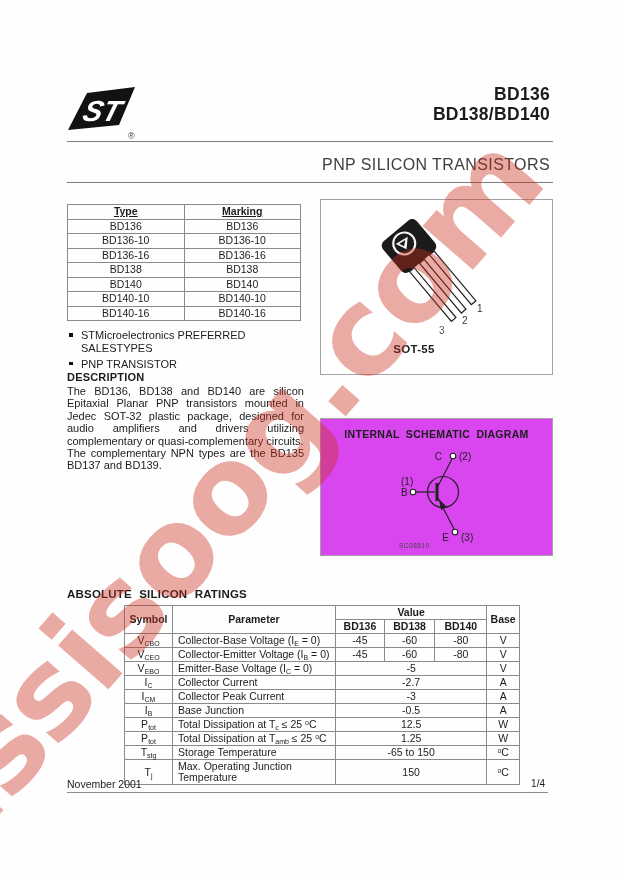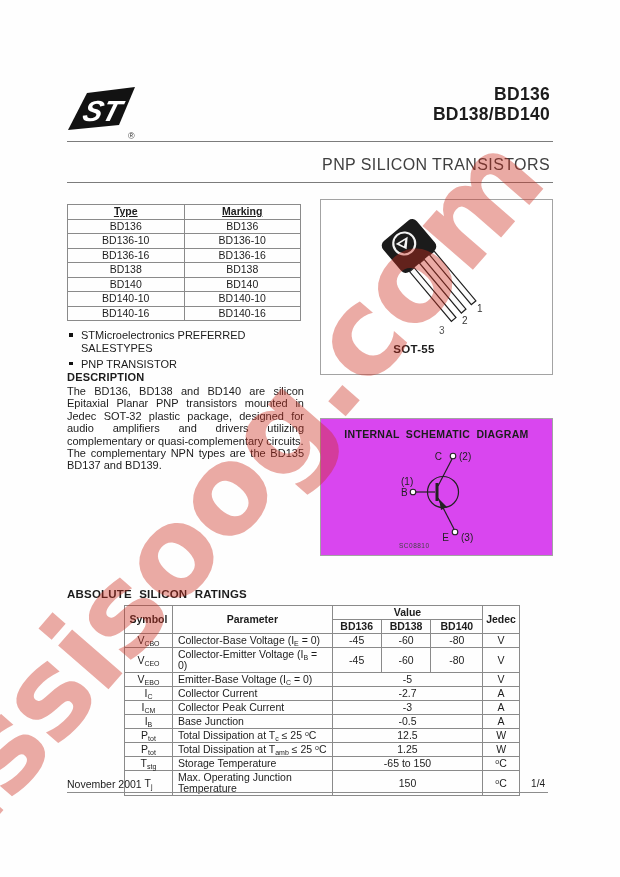--- a/index.html
+++ b/index.html
@@ -177,21 +177,21 @@
         <col style="width:55px">
       <col style="width:57px">
         <col style="width:60px">
         <col style="width:33px">
     </colgroup>
     <thead>
       <tr>
         <th rowspan="2">Symbol</th>
         <th rowspan="2">Parameter</th>
         <th colspan="3">Value</th>
-        <th rowspan="2">Jedec</th>
+        <th rowspan="2">Base</th>
       </tr>
       <tr>
         <th>BD136</th>
         <th>BD138</th>
         <th>BD140</th>
       </tr>
     </thead>
     <tbody>
         <tr>
           <td class="c">V<sub>CBO</sub></td>

